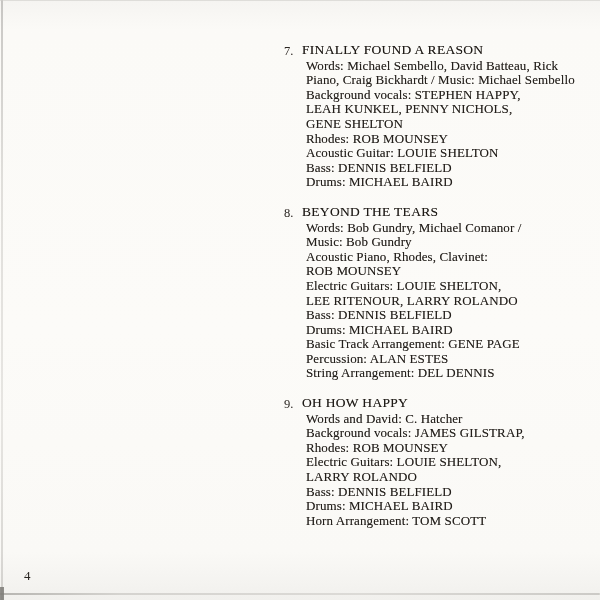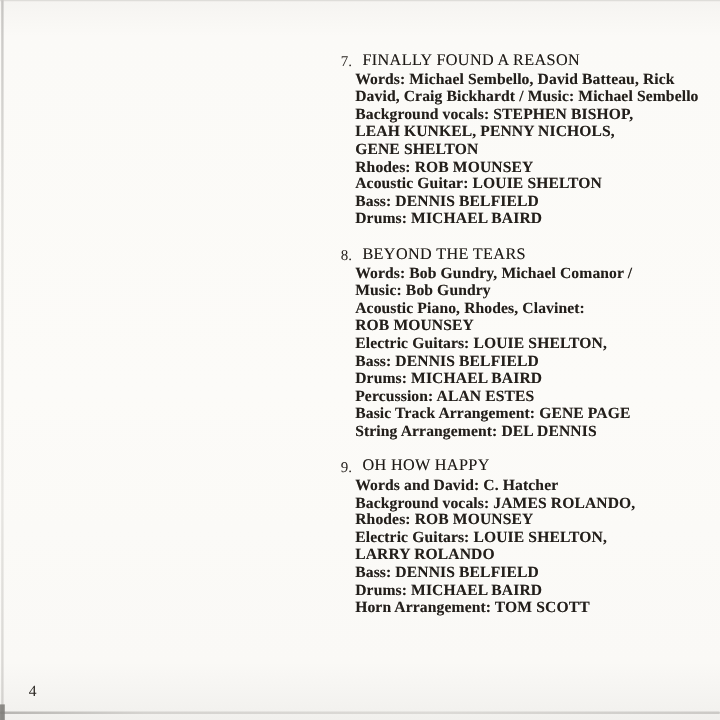--- a/index.html
+++ b/index.html
@@ -40,21 +40,21 @@
     width: 18px; flex: 0 0 18px;
     font-size: 12.5px; line-height: 14.6px; padding-top: 1px;
     color: #2a2521;
   }
   .title {
     margin: 0; font-size: 13.5px; font-weight: 400;
     line-height: 14.6px; letter-spacing: 0.3px;
     color: #1f1b17; white-space: nowrap;
     text-shadow: 0 0 0.5px rgba(31,27,23,0.5);
   }
-  .lines { margin-left: 12px; font-weight: bold; }
+  .lines { margin-left: 22px; }
   .line {
     font-size: 13px; line-height: 14.6px; white-space: nowrap;
     letter-spacing: 0.1px;
     text-shadow: 0 0 0.4px rgba(35,31,27,0.45);
   }
   .pagenum {
     position: absolute; left: 24px; top: 568px;
     font-size: 13px; color: #2a2622;
   }
 </style>
@@ -70,58 +70,59 @@
 
   <main class="credits">
 
     <section class="track">
       <div class="track-head">
         <span class="num">7.</span>
         <h2 class="title">FINALLY FOUND A REASON</h2>
       </div>
       <div class="lines">
         <div class="line">Words: Michael Sembello, David Batteau, Rick</div>
-        <div class="line">David, Craig Bickhardt / Music: Michael Sembello</div>
-        <div class="line">Background vocals: STEPHEN BISHOP,</div>
+        <div class="line">Piano, Craig Bickhardt / Music: Michael Sembello</div>
+        <div class="line">Background vocals: STEPHEN HAPPY,</div>
         <div class="line">LEAH KUNKEL, PENNY NICHOLS,</div>
         <div class="line">GENE SHELTON</div>
         <div class="line">Rhodes: ROB MOUNSEY</div>
         <div class="line">Acoustic Guitar: LOUIE SHELTON</div>
         <div class="line">Bass: DENNIS BELFIELD</div>
         <div class="line">Drums: MICHAEL BAIRD</div>
       </div>
     </section>
 
     <section class="track">
       <div class="track-head">
         <span class="num">8.</span>
         <h2 class="title">BEYOND THE TEARS</h2>
       </div>
       <div class="lines">
         <div class="line">Words: Bob Gundry, Michael Comanor /</div>
         <div class="line">Music: Bob Gundry</div>
         <div class="line">Acoustic Piano, Rhodes, Clavinet:</div>
         <div class="line">ROB MOUNSEY</div>
         <div class="line">Electric Guitars: LOUIE SHELTON,</div>
+        <div class="line">LEE RITENOUR, LARRY ROLANDO</div>
         <div class="line">Bass: DENNIS BELFIELD</div>
         <div class="line">Drums: MICHAEL BAIRD</div>
+        <div class="line">Basic Track Arrangement: GENE PAGE</div>
         <div class="line">Percussion: ALAN ESTES</div>
-        <div class="line">Basic Track Arrangement: GENE PAGE</div>
         <div class="line">String Arrangement: DEL DENNIS</div>
       </div>
     </section>
 
     <section class="track">
       <div class="track-head">
         <span class="num">9.</span>
         <h2 class="title">OH HOW HAPPY</h2>
       </div>
       <div class="lines">
         <div class="line">Words and David: C. Hatcher</div>
-        <div class="line">Background vocals: JAMES ROLANDO,</div>
+        <div class="line">Background vocals: JAMES GILSTRAP,</div>
         <div class="line">Rhodes: ROB MOUNSEY</div>
         <div class="line">Electric Guitars: LOUIE SHELTON,</div>
         <div class="line">LARRY ROLANDO</div>
         <div class="line">Bass: DENNIS BELFIELD</div>
         <div class="line">Drums: MICHAEL BAIRD</div>
         <div class="line">Horn Arrangement: TOM SCOTT</div>
       </div>
     </section>
 
   </main>

